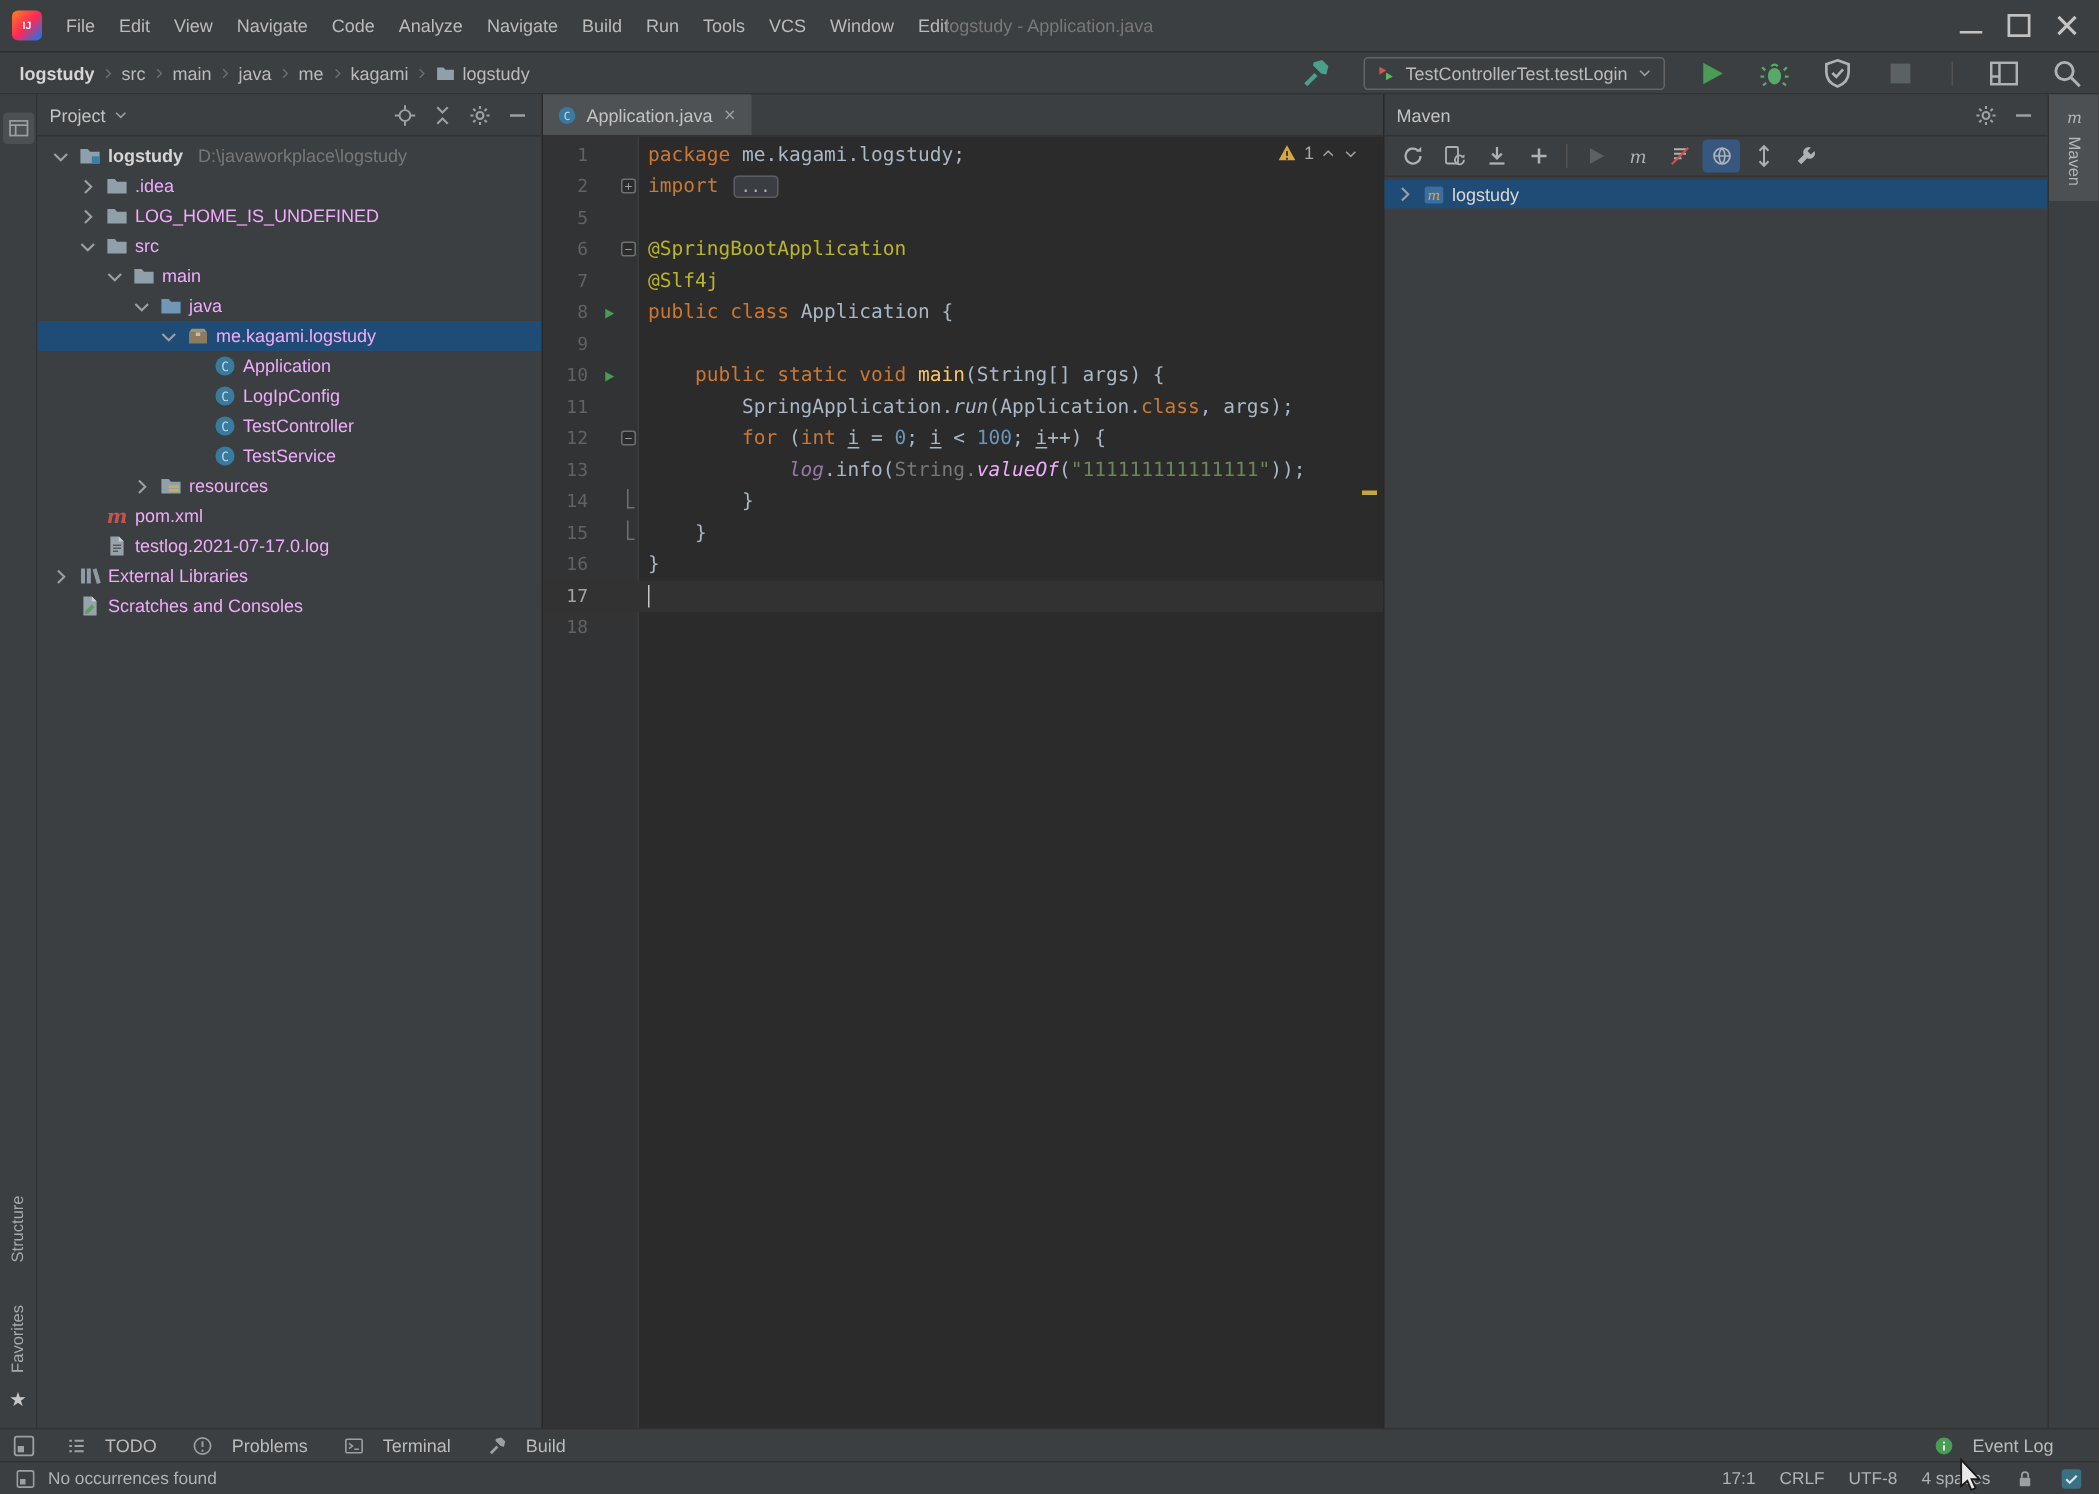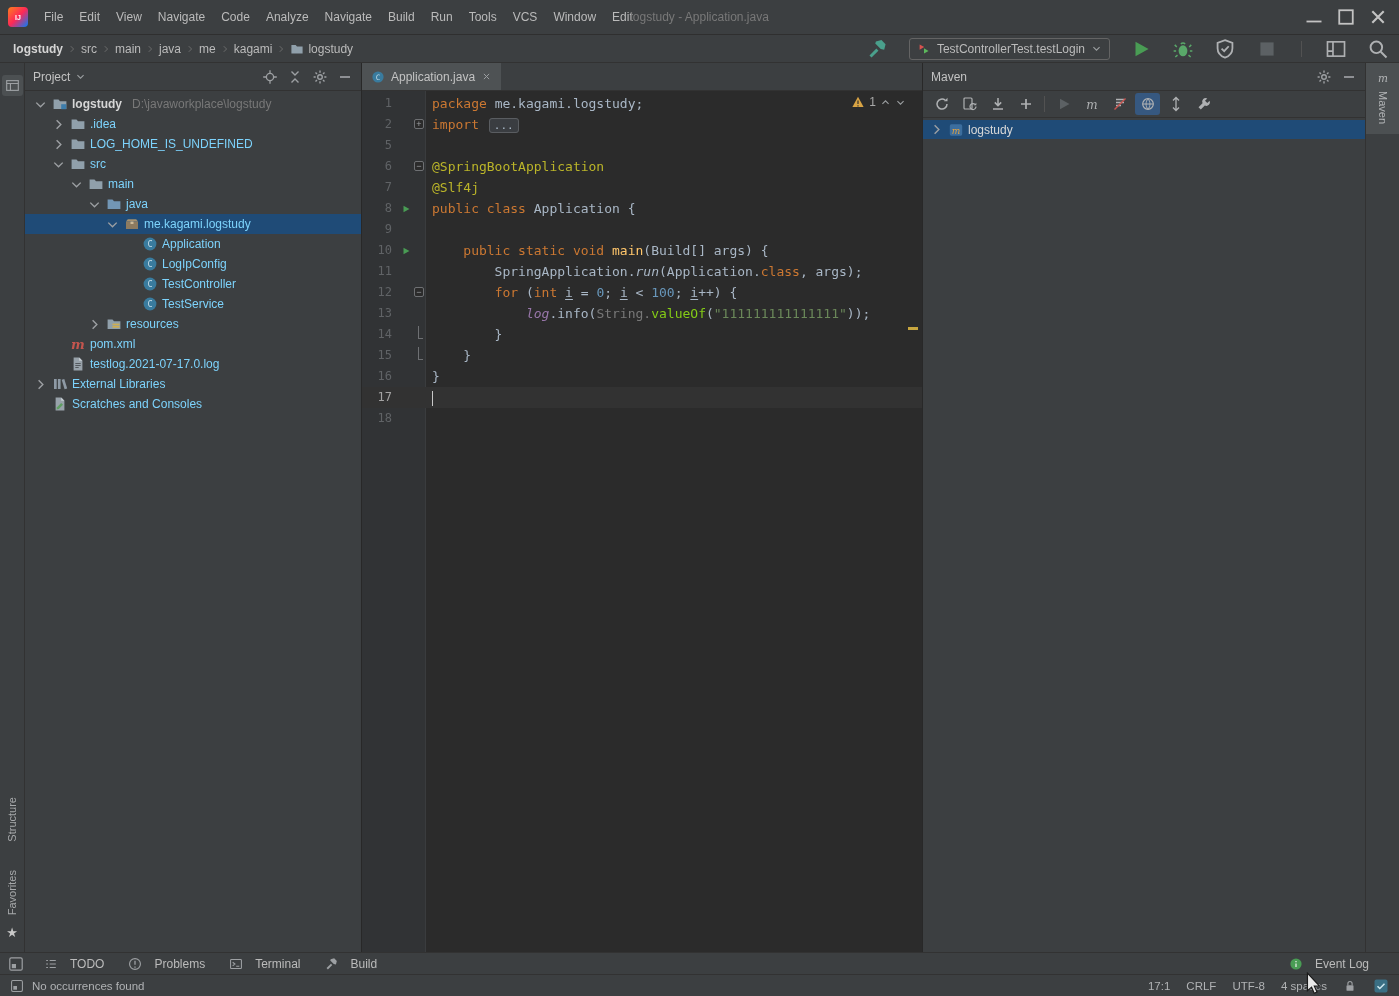--- a/index.html
+++ b/index.html
@@ -48,21 +48,21 @@
   .panel-header{height:28px;flex:none;display:flex;align-items:center;gap:5px;padding:0 8px;border-bottom:1px solid #323232}
   .ph-title{color:#c3c3c3}
   .ph-icons{margin-left:auto;display:flex;align-items:center;gap:9px}
   .phbtn{width:16px;height:16px;display:inline-flex;color:#9da0a3}
   .dim{color:#9da0a3}
   .tree{flex:1;overflow:hidden;padding-top:3px}
   .trow{height:20px;display:flex;align-items:center;white-space:nowrap;gap:4px}
   .trow.sel{background:#1f4b77}
   .trow.hl{background:#4e462c}
   .chev{width:15px;height:15px;color:#9da0a3;display:inline-flex;flex:none}
-  .tlabel{color:#7dd3fc}
+  .tlabel{color:#f0abfc}
   .tlabel.b{font-weight:bold;color:#d6d6d6}
   .tsuffix{color:#787878;margin-left:6px}
   
   .editor{flex:1;display:flex;flex-direction:column;min-width:0;background:#2b2b2b}
   .tabbar{height:28px;flex:none;background:#3c3f41;display:flex;border-bottom:1px solid #323232}
   .tab{display:flex;align-items:center;gap:6px;padding:0 9px;background:#4e5254;color:#c3c3c3}
   .tabx{width:11px;height:11px;display:inline-flex;color:#9da0a3}
   .code-area{flex:1;position:relative;overflow:hidden;font-family:"DejaVu Sans Mono",monospace;font-size:13px}
   .gutter-bg{position:absolute;left:0;top:0;bottom:0;width:64px;background:#313335;border-right:1px solid #3a3c3e}
   .code-lines{position:relative;padding-top:2px}
@@ -78,21 +78,21 @@
   .ct{padding-left:6px;color:#a9b7c6}
   .tk{white-space:pre}
   .kw{color:#cc7832}
   .ann{color:#bbb529}
   .pl{color:#a9b7c6}
   .mth{color:#ffc66b}
   .sta{font-style:italic}
   .num{color:#6897bb}
   .str{color:#6a8759}
   .gry{color:#787878}
-  .gryi{color:#84cc16;}
+  .gryi{color:#f0abfc;font-style:italic}
   .fld{color:#9876aa;font-style:italic}
   .var{text-decoration:underline;text-underline-offset:2px}
   .folded{background:#3a3d41;border:1px solid #5a5d61;border-radius:3px;color:#a9b7c6;padding:0 4px;margin-left:2px;font-size:11px}
   .caret{display:inline-block;width:1px;height:15px;background:#c8c8c8;vertical-align:middle}
   .insp-widget{position:absolute;top:4px;right:16px;display:flex;align-items:center;gap:4px;color:#a8a8a8;font-family:"Liberation Sans",sans-serif;font-size:12px}
   .stripe-mark{position:absolute;right:4px;top:236px;width:10px;height:3px;background:#c7a63f}
   
   .maven-panel{width:443px;flex:none;display:flex;flex-direction:column;background:#3c3f41;border-left:1px solid #282828}
   .mtoolbar{height:27px;flex:none;display:flex;align-items:center;gap:3px;padding:0 6px;border-bottom:1px solid #323232}
   .tbtn{width:25px;height:22px;display:inline-flex;align-items:center;justify-content:center;border-radius:3px;color:#afb1b3}
@@ -544,21 +544,21 @@
             <div class="cl"><span class="ln">2</span><span class="runcol"></span><span class="foldcol"><span class="fbox">+</span></span><span class="ct"><span class="tk kw">import </span><span class="tk folded">...</span></span></div>
             <div class="cl"><span class="ln">5</span><span class="runcol"></span><span class="foldcol"></span><span class="ct"></span></div>
             <div class="cl"><span class="ln">6</span><span class="runcol"></span><span class="foldcol"><span class="fbox">−</span></span><span class="ct"><span class="tk ann">@SpringBootApplication</span></span></div>
             <div class="cl"><span class="ln">7</span><span class="runcol"></span><span class="foldcol"></span><span class="ct"><span class="tk ann">@Slf4j</span></span></div>
             <div class="cl"><span class="ln">8</span><span class="runcol"><span class="runic"><svg viewBox="0 0 16 16" width="100%" height="100%">
                     <path d="M4 2.8l9.5 5.2L4 13.2z" fill="currentColor"></path>
                   </svg></span></span><span class="foldcol"></span><span class="ct"><span class="tk kw">public class </span><span class="tk pl">Application {</span></span></div>
             <div class="cl"><span class="ln">9</span><span class="runcol"></span><span class="foldcol"></span><span class="ct"></span></div>
             <div class="cl"><span class="ln">10</span><span class="runcol"><span class="runic"><svg viewBox="0 0 16 16" width="100%" height="100%">
                     <path d="M4 2.8l9.5 5.2L4 13.2z" fill="currentColor"></path>
-                  </svg></span></span><span class="foldcol"></span><span class="ct"><span class="tk pl">    </span><span class="tk kw">public static void </span><span class="tk mth">main</span><span class="tk pl">(Build[] args) {</span></span></div>
+                  </svg></span></span><span class="foldcol"></span><span class="ct"><span class="tk pl">    </span><span class="tk kw">public static void </span><span class="tk mth">main</span><span class="tk pl">(String[] args) {</span></span></div>
             <div class="cl"><span class="ln">11</span><span class="runcol"></span><span class="foldcol"></span><span class="ct"><span class="tk pl">        SpringApplication.</span><span class="tk pl sta">run</span><span class="tk pl">(Application.</span><span class="tk kw">class</span><span class="tk pl">, args);</span></span></div>
             <div class="cl"><span class="ln">12</span><span class="runcol"></span><span class="foldcol"><span class="fbox">−</span></span><span class="ct"><span class="tk pl">        </span><span class="tk kw">for</span><span class="tk pl"> (</span><span class="tk kw">int</span><span class="tk pl"> </span><span class="tk pl var">i</span><span class="tk pl"> = </span><span class="tk num">0</span><span class="tk pl">; </span><span class="tk pl var">i</span><span class="tk pl"> &lt; </span><span class="tk num">100</span><span class="tk pl">; </span><span class="tk pl var">i</span><span class="tk pl">++) {</span></span></div>
             <div class="cl"><span class="ln">13</span><span class="runcol"></span><span class="foldcol"></span><span class="ct"><span class="tk pl">            </span><span class="tk fld">log</span><span class="tk pl">.</span><span class="tk pl">info</span><span class="tk pl">(</span><span class="tk gry">String.</span><span class="tk gryi">valueOf</span><span class="tk pl">(</span><span class="tk str">"111111111111111"</span><span class="tk pl">));</span></span></div>
             <div class="cl"><span class="ln">14</span><span class="runcol"></span><span class="foldcol"><span class="fend"></span></span><span class="ct"><span class="tk pl">        }</span></span></div>
             <div class="cl"><span class="ln">15</span><span class="runcol"></span><span class="foldcol"><span class="fend"></span></span><span class="ct"><span class="tk pl">    }</span></span></div>
             <div class="cl"><span class="ln">16</span><span class="runcol"></span><span class="foldcol"></span><span class="ct"><span class="tk pl">}</span></span></div>
             <div class="cl cur"><span class="ln">17</span><span class="runcol"></span><span class="foldcol"></span><span class="ct"><span class="caret"></span></span></div>
             <div class="cl"><span class="ln">18</span><span class="runcol"></span><span class="foldcol"></span><span class="ct"></span></div>
           </div>
         <div class="insp-widget">

